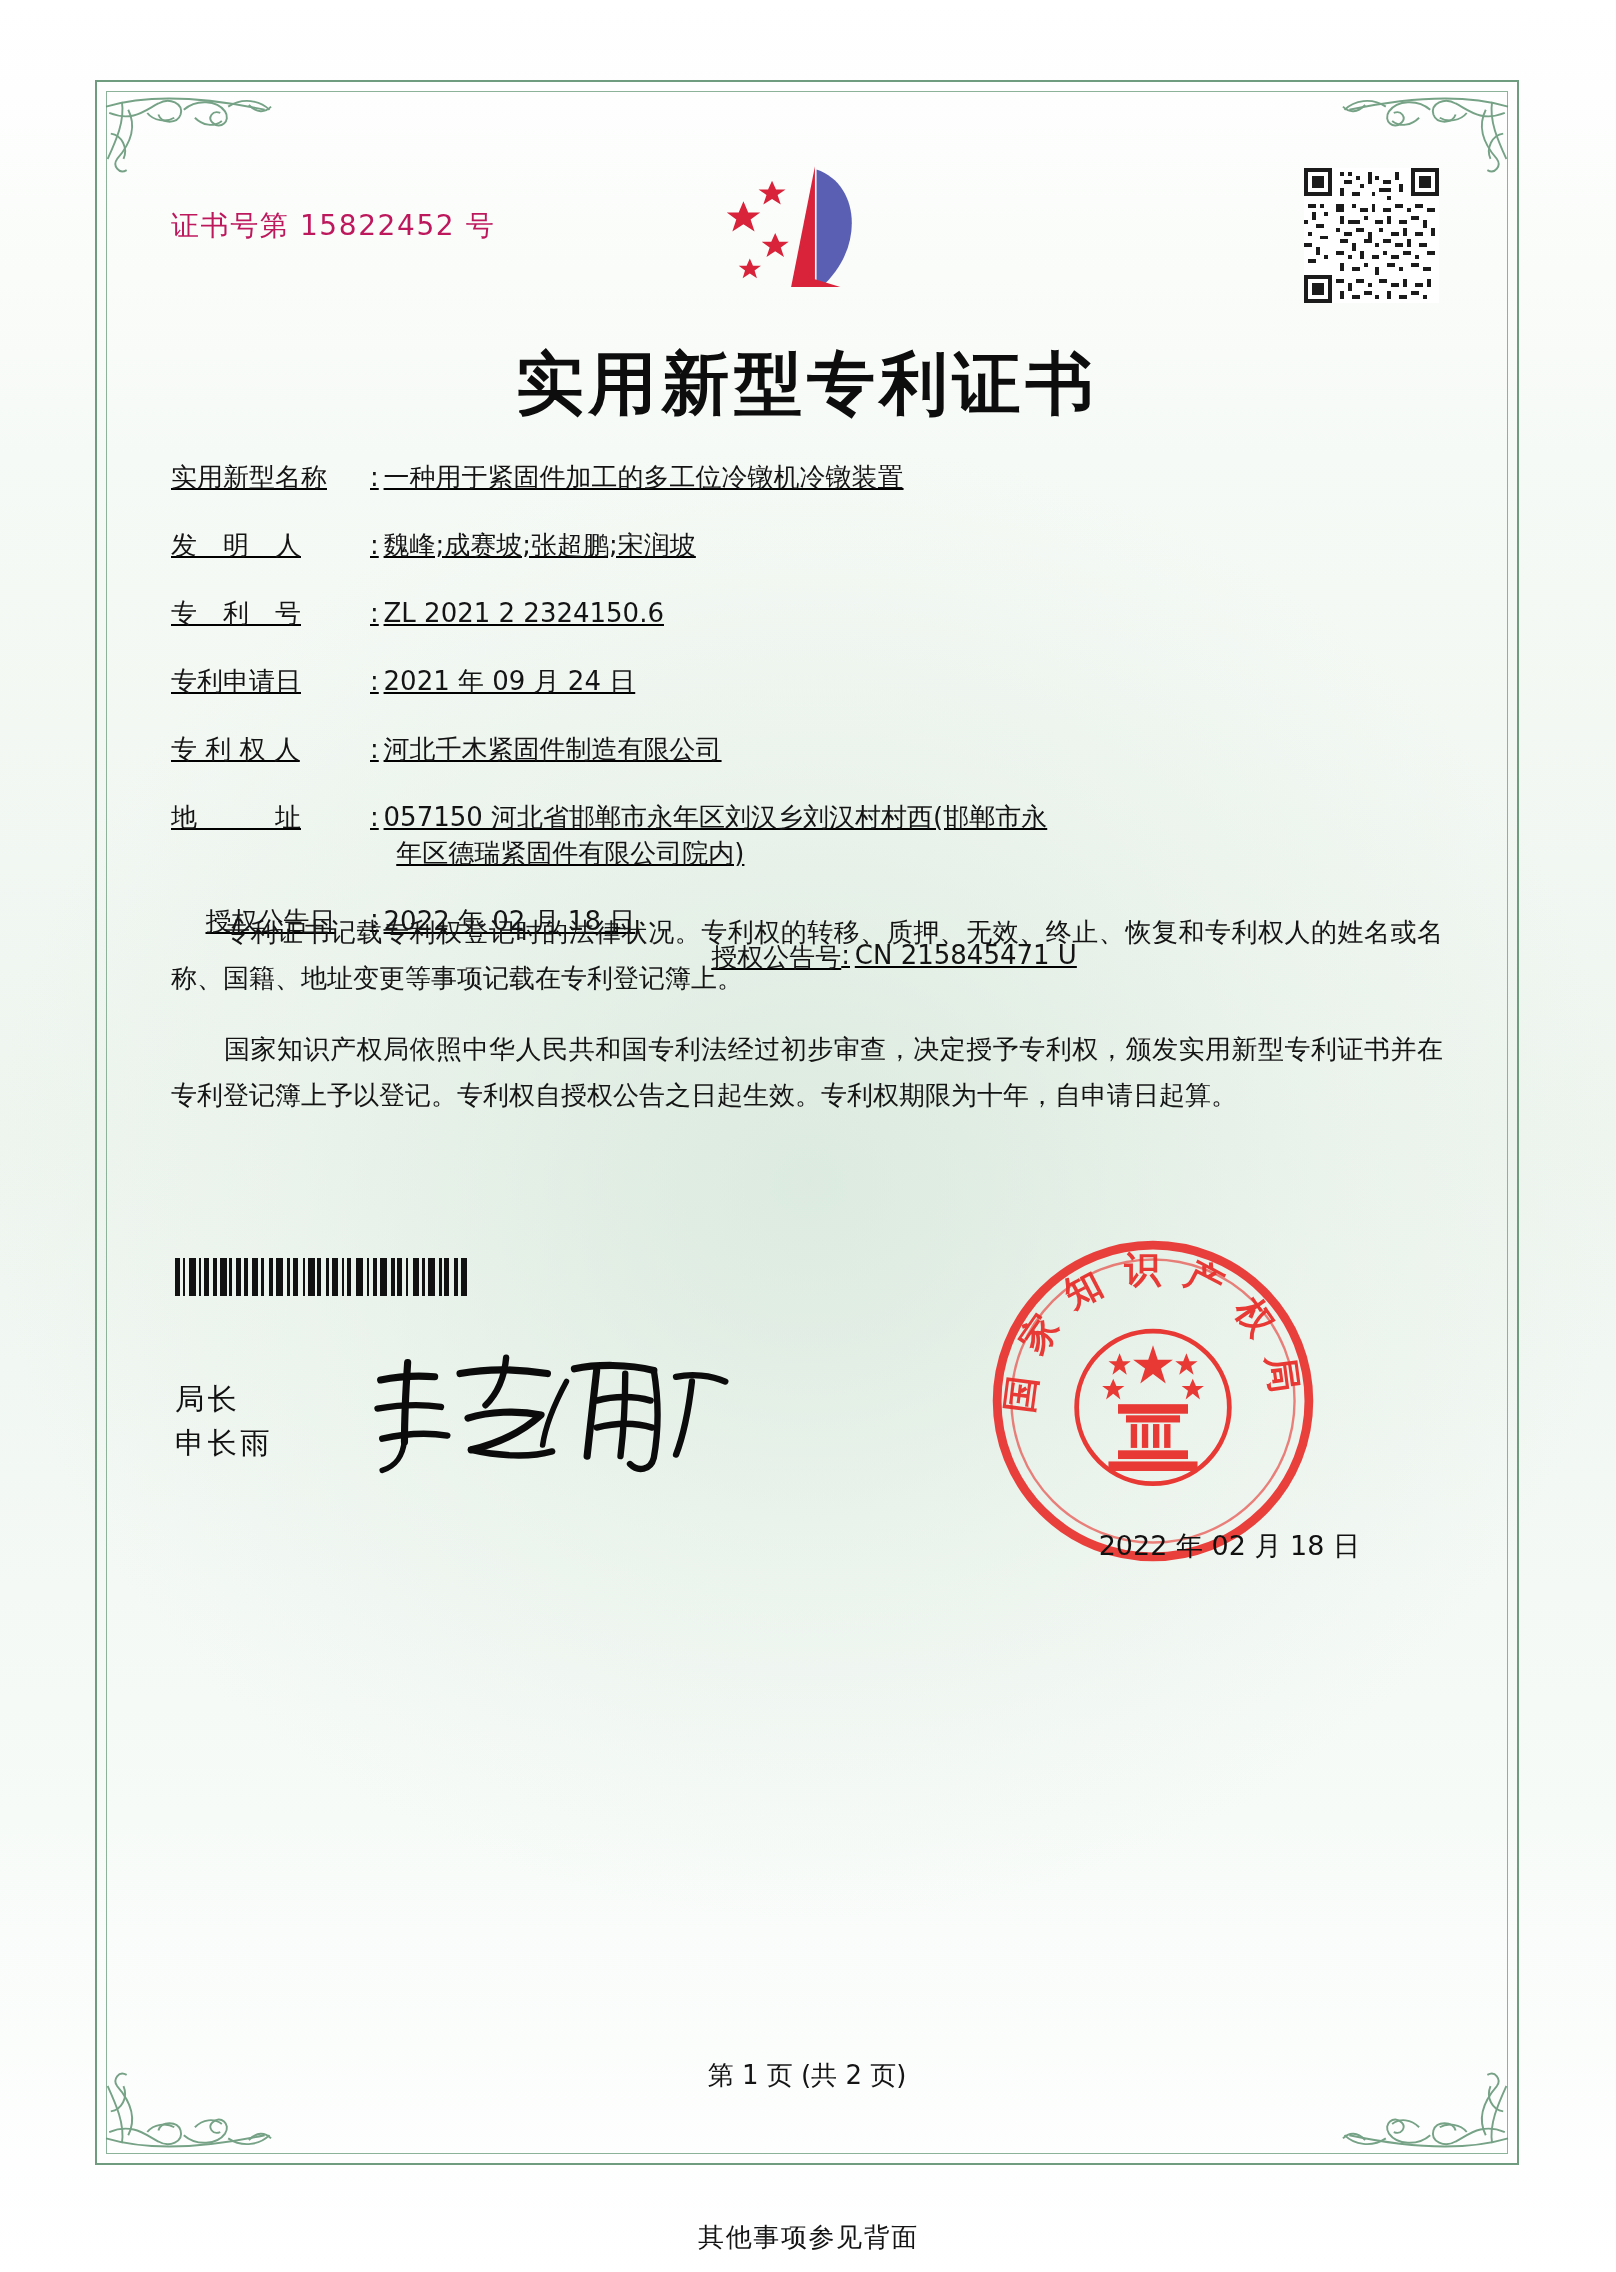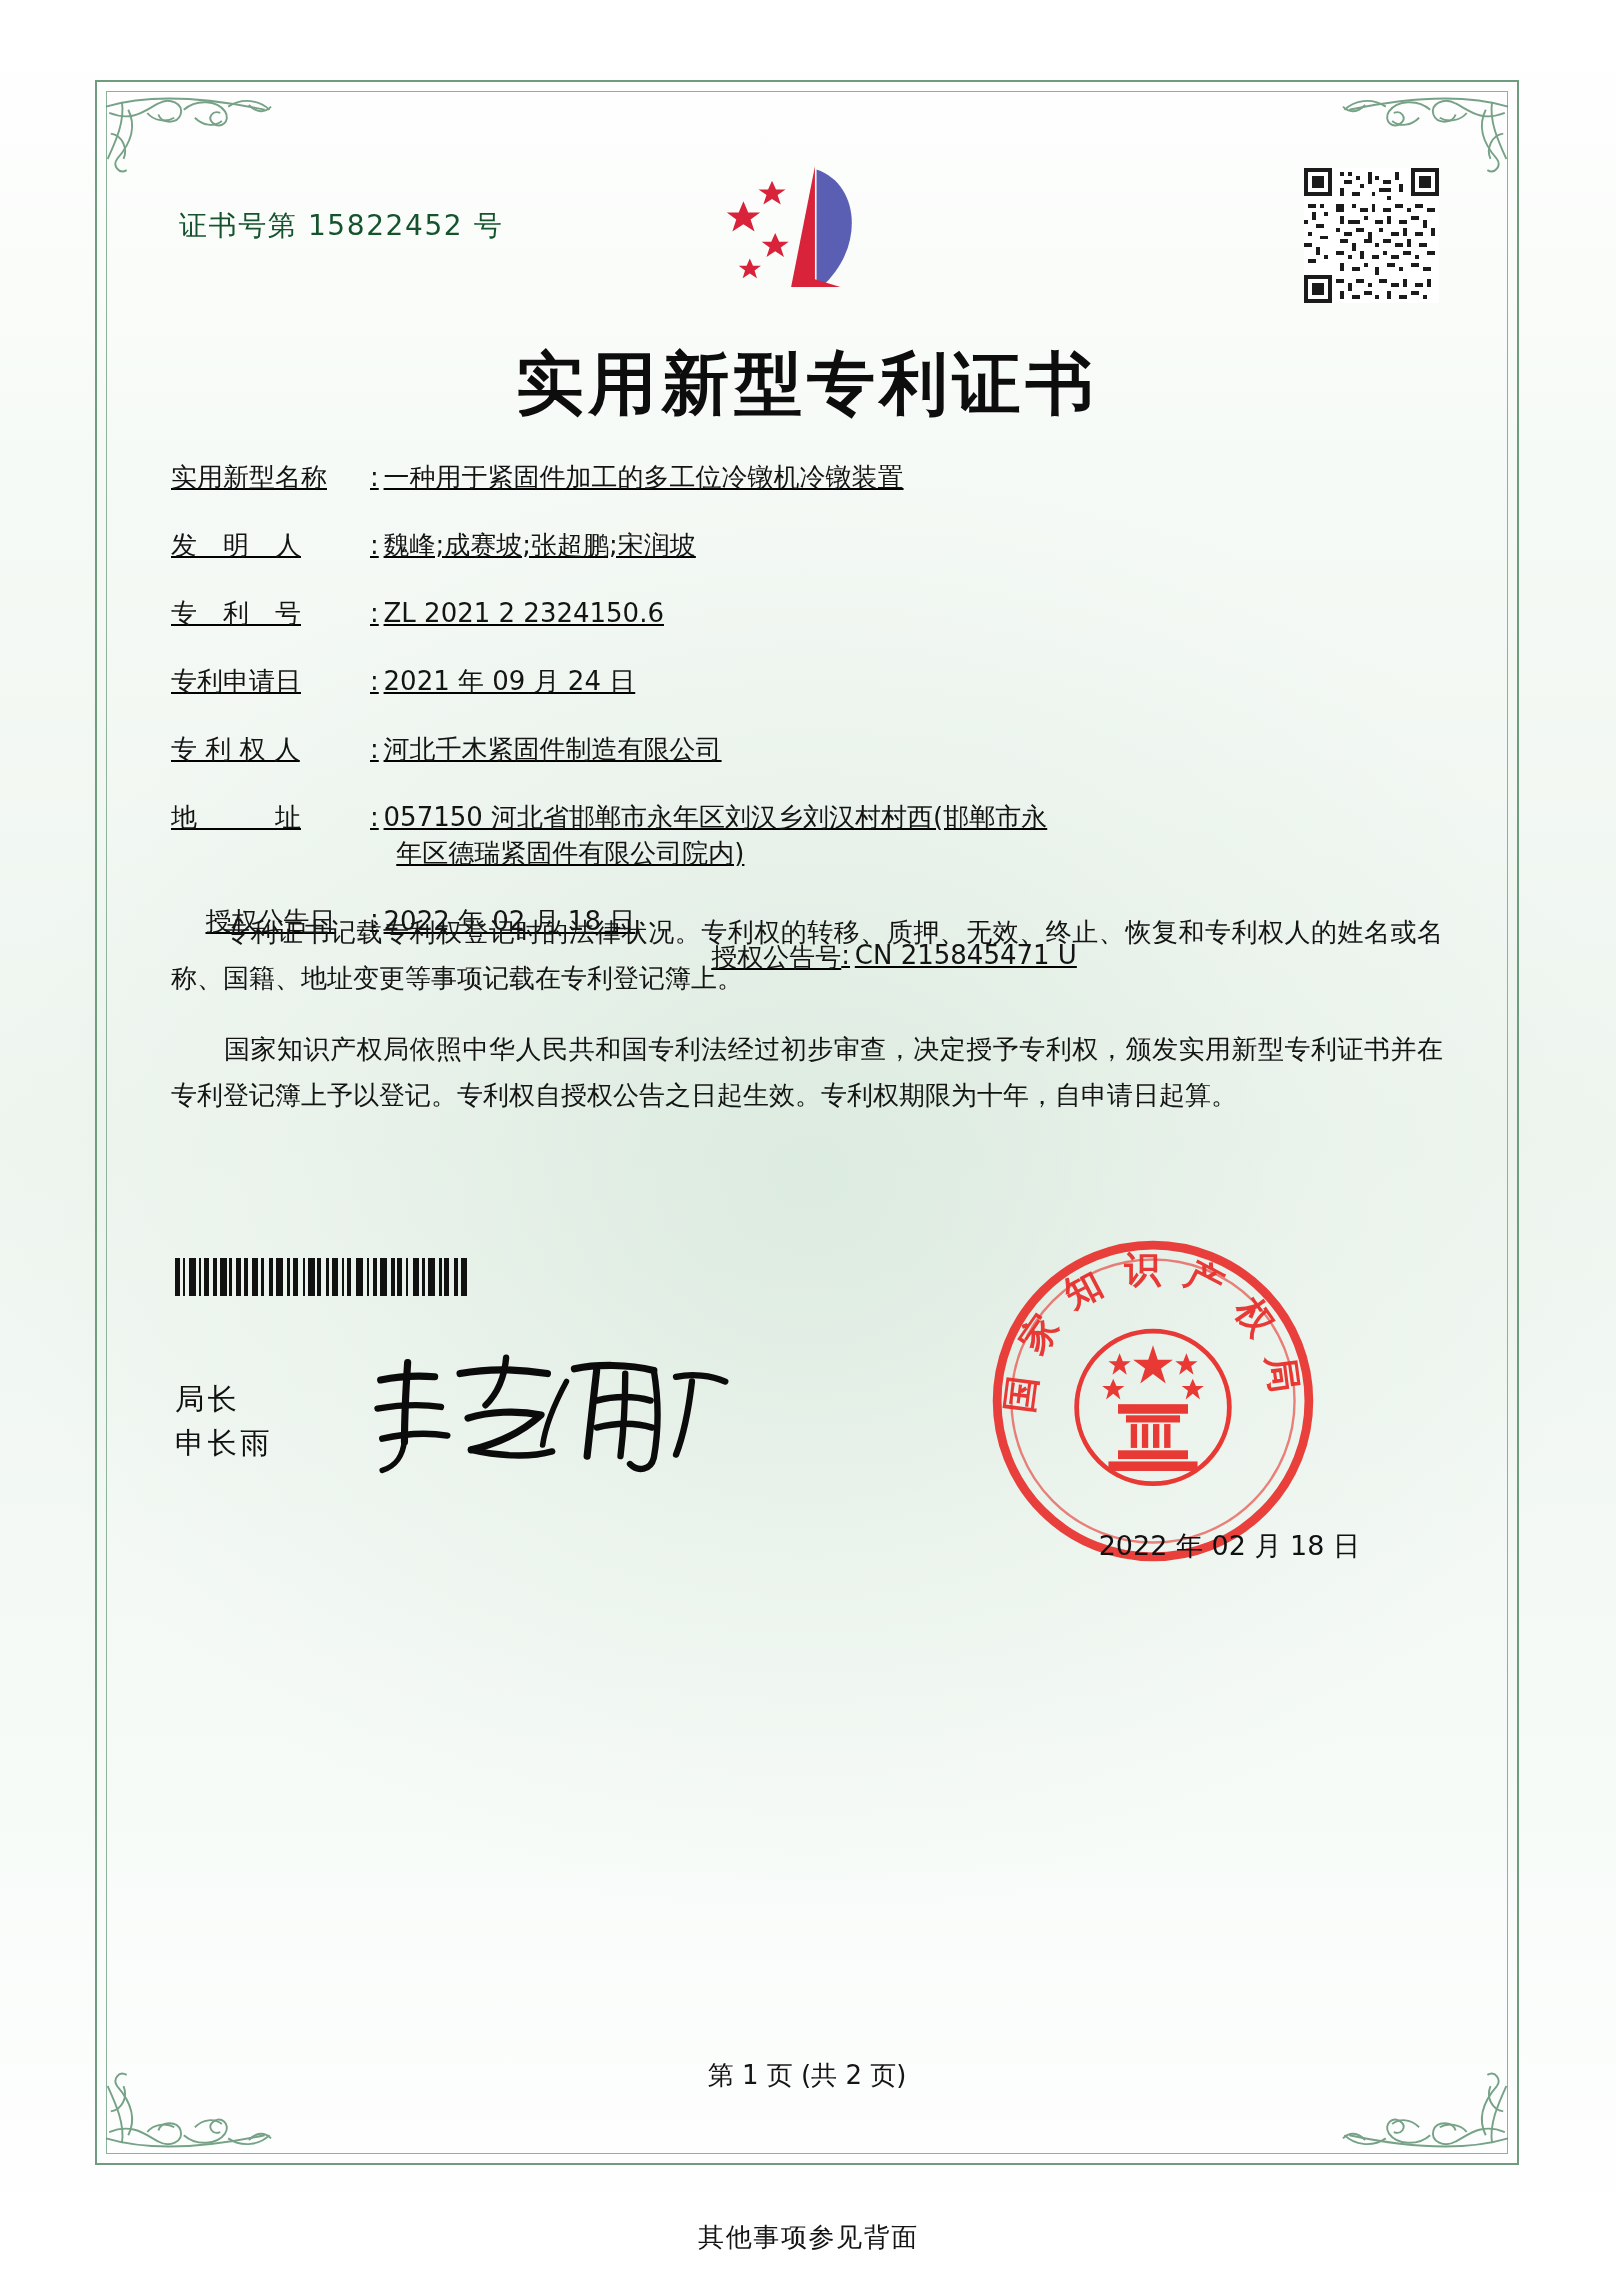--- a/index.html
+++ b/index.html
@@ -57,23 +57,22 @@
   .corner.bl { left: 6.4px;  bottom: 6.4px; transform: scaleY(-1); }
   .corner.br { right: 6.4px; bottom: 6.4px; transform: scale(-1,-1); }
 
   
   .cert-number {
     position: absolute;
     left: 76px;
     top: 127px;
     font-size: 28px;
     letter-spacing: 1.6px;
-    color: #14532d;
+    color: #be185d;
     font-family: "DejaVu Sans", "Liberation Sans", sans-serif;
-    margin-left: 8px;
   }
   .logo {
     position: absolute;
     left: 50%;
     top: 80px;
     transform: translateX(-50%);
     width: 223px;
     height: 143px;
   }
   .qr {

